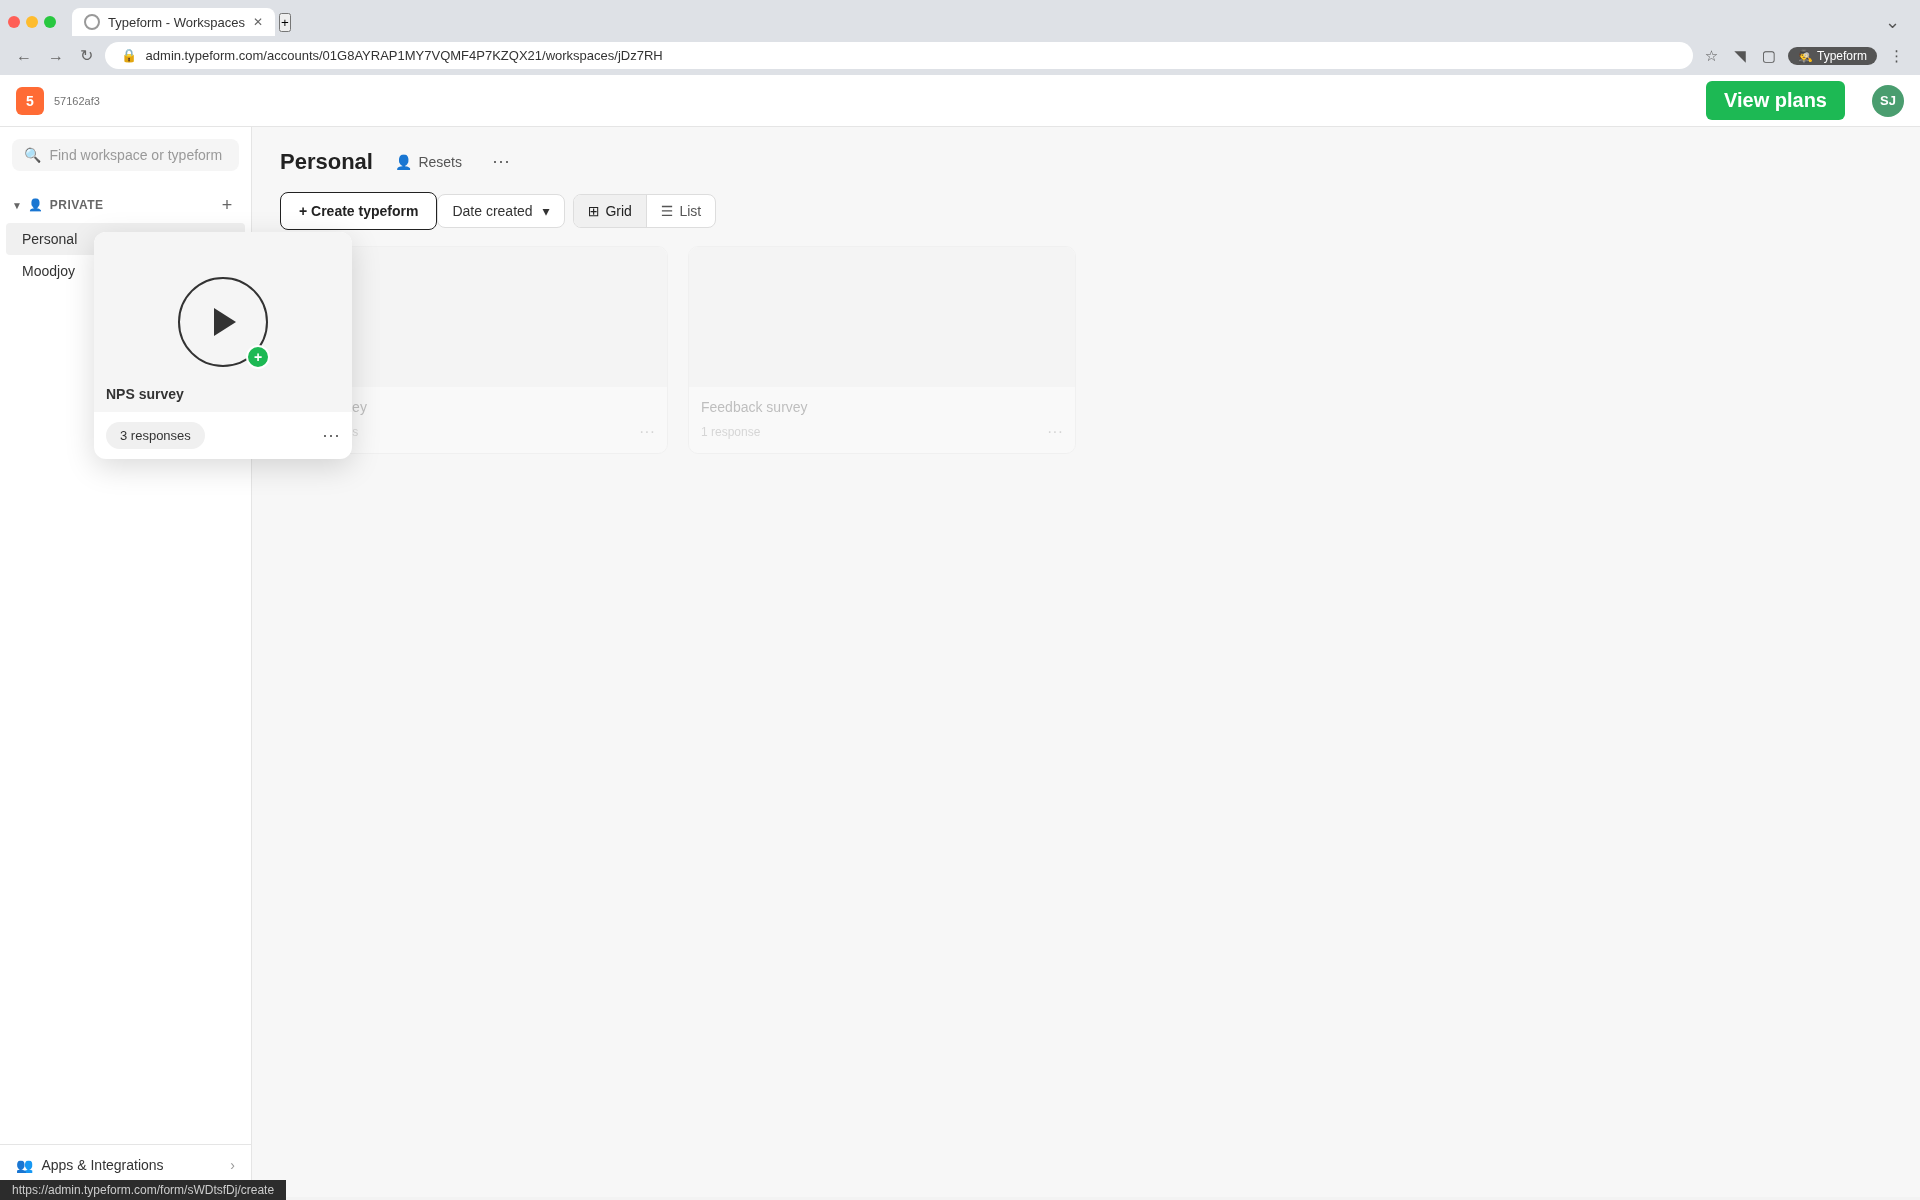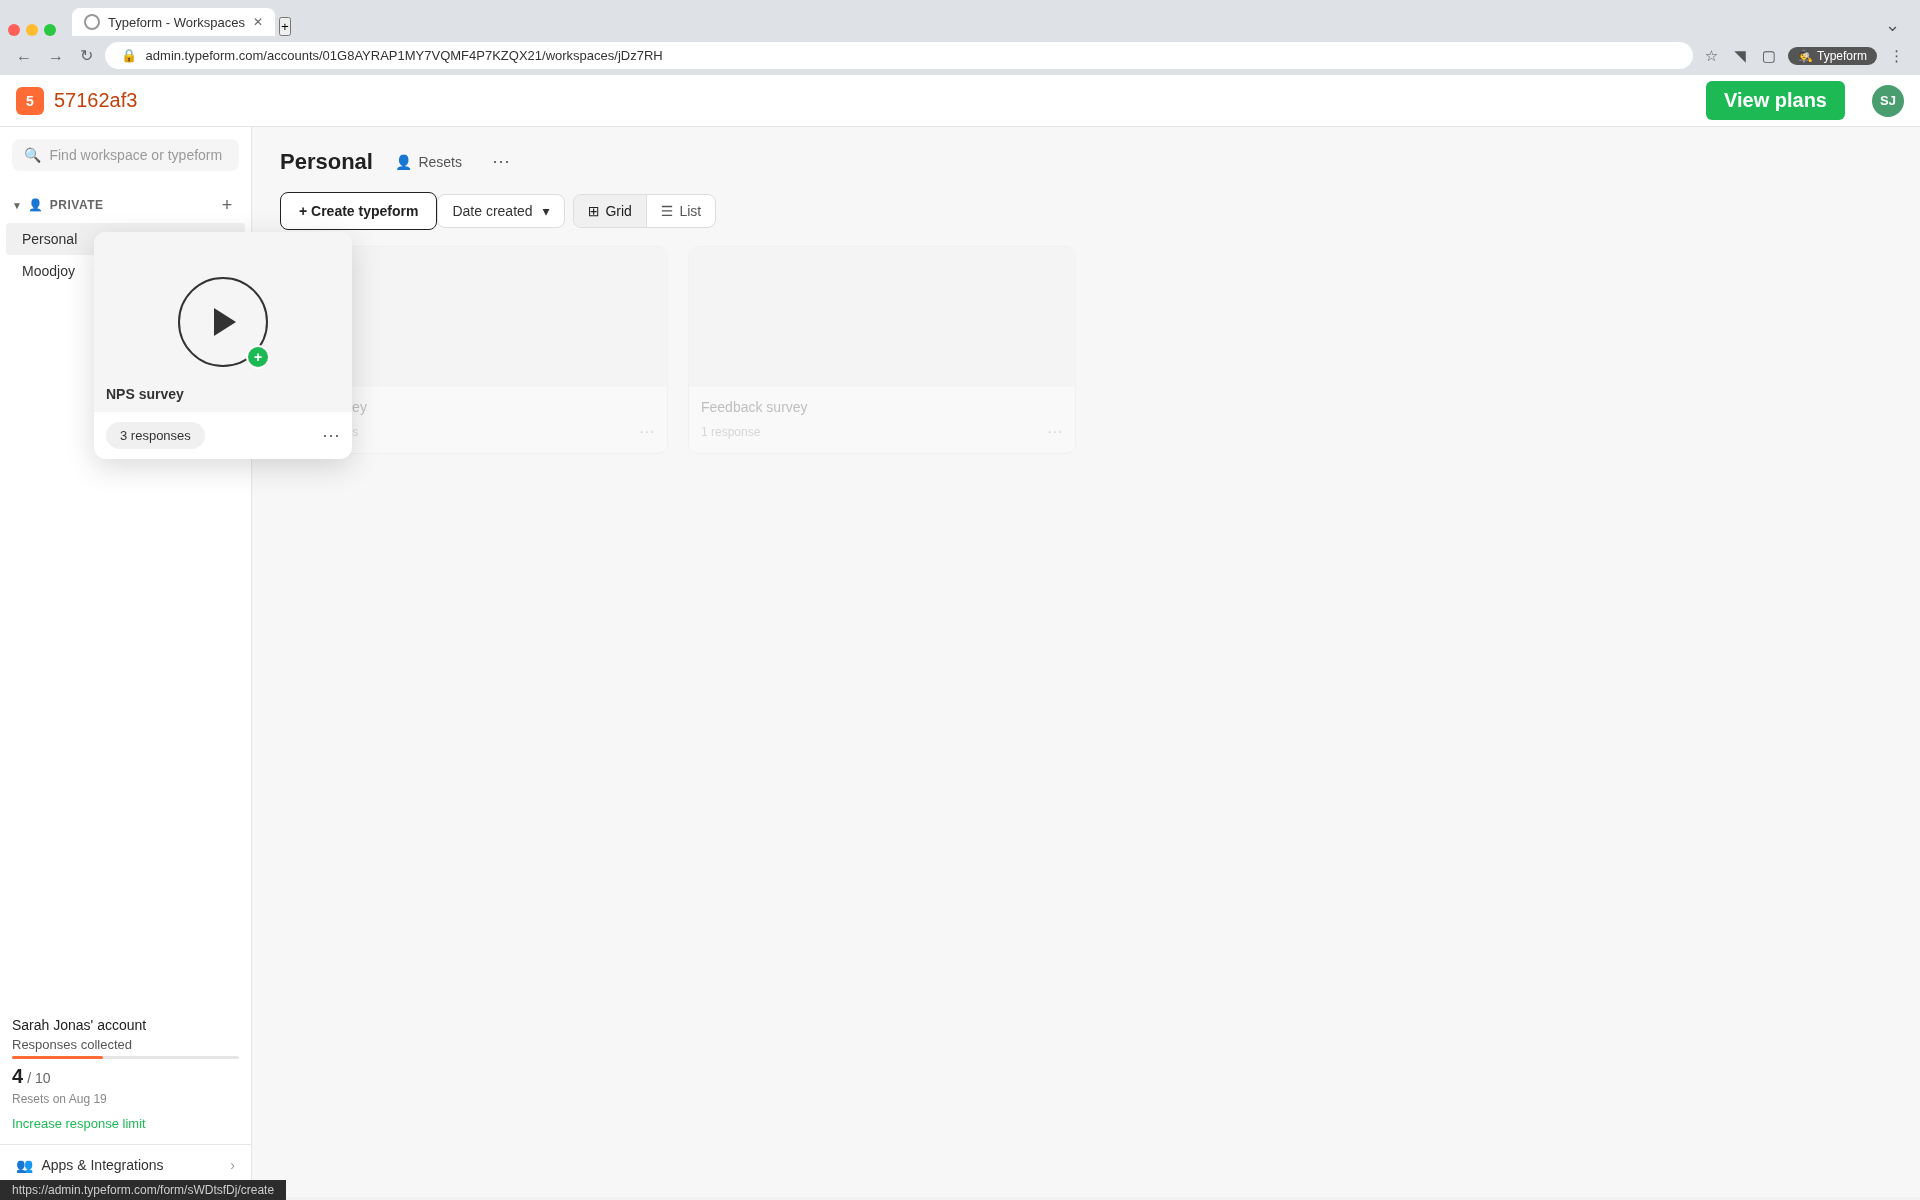--- a/index.html
+++ b/index.html
@@ -1,40 +1,40 @@
 <!DOCTYPE html>
 <html><head>
   <meta charset="utf-8">
   <style>
     * { box-sizing: border-box; margin: 0; padding: 0; }
     body { font-family: -apple-system, BlinkMacSystemFont, 'Segoe UI', sans-serif; background: #f3f3f3; width: 1920px; height: 1200px; overflow: hidden; }
 
     
     .browser-chrome { background: #dee1e6; width: 100%; }
-    .browser-tab-bar { display: flex; align-items: flex-end; padding: 8px 8px 0; gap: 4px; }
+    .browser-tab-bar { display: flex; align-items: center; padding: 8px 8px 0; gap: 4px; }
     .browser-tab { display: flex; align-items: center; gap: 8px; background: white; border-radius: 8px 8px 0 0; padding: 6px 12px; font-size: 13px; color: #333; min-width: 180px; max-width: 240px; }
     .browser-tab .tab-icon { width: 16px; height: 16px; border-radius: 50%; border: 2px solid #999; display: flex; align-items: center; justify-content: center; }
     .browser-tab .tab-close { margin-left: auto; color: #666; cursor: pointer; font-size: 12px; }
     .traffic-lights { display: flex; gap: 6px; align-items: center; margin-right: 8px; }
     .traffic-light { width: 12px; height: 12px; border-radius: 50%; }
     .tl-red { background: #ff5f57; }
     .tl-yellow { background: #febc2e; }
     .tl-green { background: #28c840; }
     .browser-controls { display: flex; align-items: center; gap: 8px; padding: 6px 12px; background: #dee1e6; }
     .nav-btn { background: none; border: none; cursor: pointer; color: #666; font-size: 16px; padding: 4px; border-radius: 4px; }
     .address-bar { flex: 1; background: white; border-radius: 20px; padding: 6px 16px; font-size: 13px; color: #333; display: flex; align-items: center; gap: 8px; }
     .address-bar .lock-icon { color: #666; }
     .browser-actions { display: flex; gap: 8px; align-items: center; }
     .browser-action-btn { background: none; border: none; cursor: pointer; color: #555; font-size: 15px; padding: 4px; }
     .incognito-badge { background: #555; color: white; border-radius: 12px; padding: 2px 10px; font-size: 12px; display: flex; align-items: center; gap: 4px; }
 
     
     .app-bar { display: flex; align-items: center; background: white; border-bottom: 1px solid #e5e5e5; padding: 0 16px; height: 52px; }
     .app-badge { background: #ff6b35; color: white; width: 28px; height: 28px; border-radius: 6px; display: flex; align-items: center; justify-content: center; font-weight: bold; font-size: 14px; margin-right: 10px; }
-    .app-account-name { font-size: 20px; color: #c2410c; font-weight: 500; text-align: center; }
+    .app-account-name { font-size: 11px; color: #737373; font-weight: 500; text-align: center; }
     .app-bar-right { margin-left: auto; display: flex; align-items: center; gap: 12px; }
     .view-plans-btn { background: #1db954; color: white; border: none; border-radius: 6px; padding: 8px 18px; font-size: 20px; font-weight: 600; cursor: pointer; }
     .avatar { width: 32px; height: 32px; border-radius: 50%; background: #4a9d6f; display: flex; align-items: center; justify-content: center; color: white; font-size: 13px; font-weight: 600; margin-left: 15px; }
 
     
     .app-layout { display: flex; height: calc(1200px - 52px - 78px); }
 
     
     .sidebar { width: 252px; background: white; border-right: 1px solid #e5e5e5; display: flex; flex-direction: column; padding: 12px 0; }
     .search-bar { display: flex; align-items: center; gap: 8px; margin: 0 12px 16px; background: #f5f5f5; border-radius: 8px; padding: 8px 12px; }
@@ -171,35 +171,20 @@
 
       <div class="sidebar-item active">
         <span>Personal</span>
       </div>
       <div class="sidebar-item">
         <span>Moodjoy</span>
       </div>
     </div>
 
     <div style="margin-top:auto;">
-      <div class="account-section">
-        <div class="account-name">
-          <span>Sarah Jonas'</span><span> account</span>
-        </div>
-        <div class="responses-label">Responses collected</div>
-        <div class="responses-bar">
-          <div class="responses-bar-fill"></div>
-        </div>
-        <div style="display:flex;align-items:baseline;gap:4px;">
-          <span class="responses-count">4</span>
-          <span style="font-size:14px;color:#666;">/ <span>10</span></span>
-        </div>
-        <div class="resets-text">Resets on Aug 19</div>
-        <a class="increase-limit-link">Increase response limit</a>
-      </div>
       <div class="apps-row">
         <div class="apps-row-left">
           <span>👥</span>
           <span>Apps &amp; Integrations</span>
         </div>
         <span class="chevron-right">›</span>
       </div>
     </div>
   </div>
 

